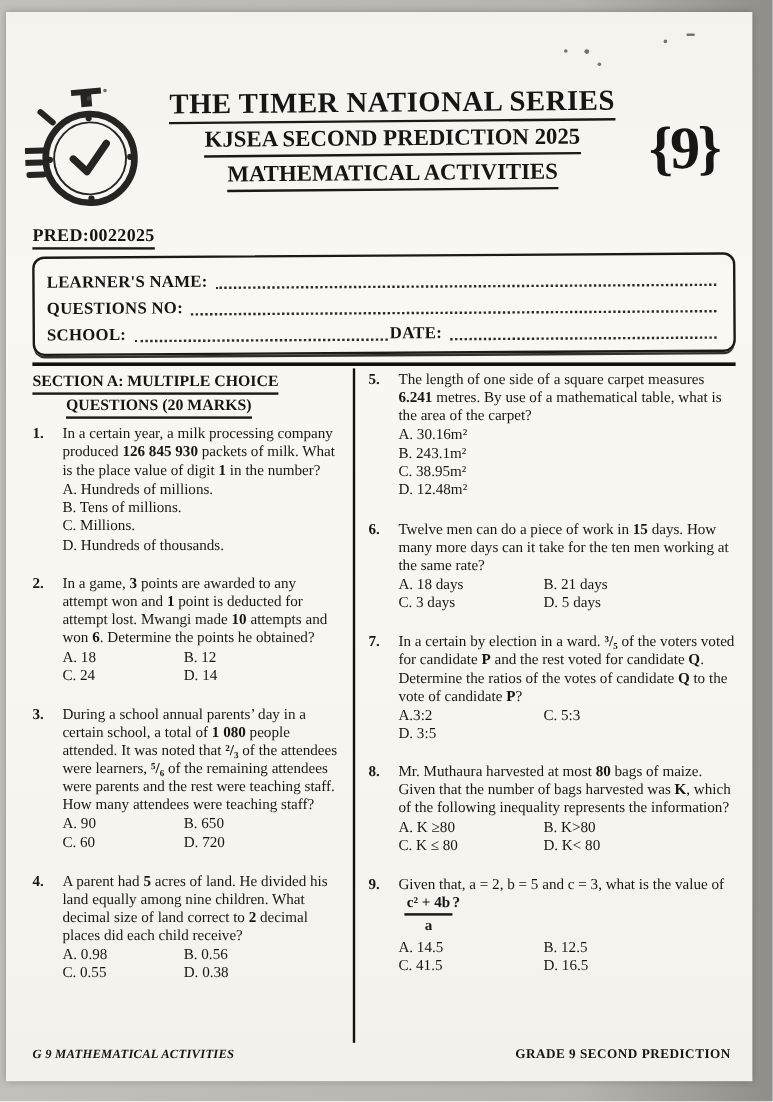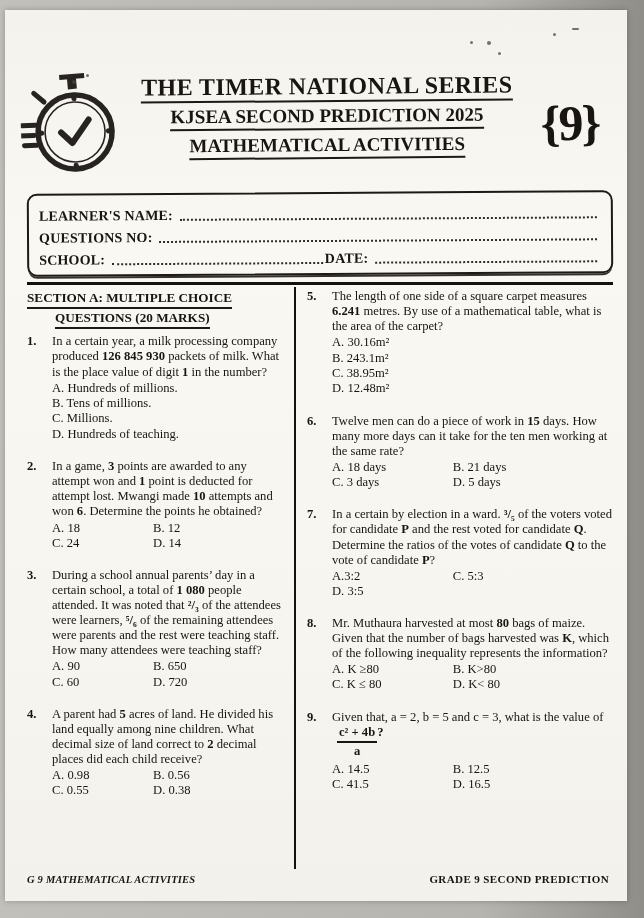--- a/index.html
+++ b/index.html
@@ -97,20 +97,21 @@
         </svg>
       </div>
       <div class="titles">
         <div class="t1"><span class="u">THE TIMER NATIONAL SERIES</span></div>
         <div class="t2"><span class="u">KJSEA SECOND PREDICTION 2025</span></div>
         <div class="t3"><span class="u">MATHEMATICAL ACTIVITIES</span></div>
       </div>
       <div class="badge">{9}</div>
     </div>
 
+    <div class="pred"><span>PRED:0022025</span></div>
 
     <div class="lbox">
       <div class="lb-row">
         <span class="lb-label">LEARNER'S NAME:</span>
         <span class="lb-dots"></span>
       </div>
       <div class="lb-row">
         <span class="lb-label">QUESTIONS NO:</span>
         <span class="lb-dots"></span>
       </div>
@@ -131,21 +132,21 @@
         </div>
 
         <div class="q">
           <span class="qn">1.</span>
           <div class="qb">
             <div class="qt">In a certain year, a milk processing company produced <b>126 845 930</b> packets of milk. What is the place value of digit <b>1</b> in the number?</div>
             <div class="opts stack">
               <div class="opt">A. Hundreds of millions.</div>
               <div class="opt">B. Tens of millions.</div>
               <div class="opt">C. Millions.</div>
-              <div class="opt">D. Hundreds of teaching.</div>
+              <div class="opt">D. Hundreds of thousands.</div>
             </div>
           </div>
         </div>
 
         <div class="q">
           <span class="qn">2.</span>
           <div class="qb">
             <div class="qt">In a game, <b>3</b> points are awarded to any attempt won and <b>1</b> point is deducted for attempt lost. Mwangi made <b>10</b> attempts and won <b>6</b>. Determine the points he obtained?</div>
             <div class="opts grid">
               <div class="opt">A. 18</div>

